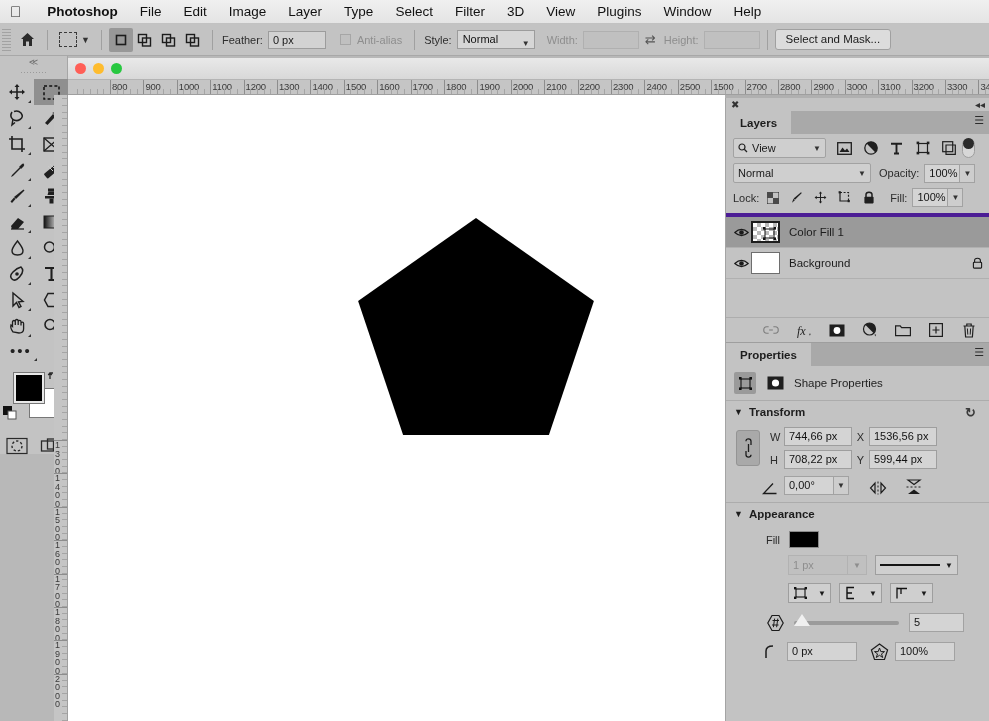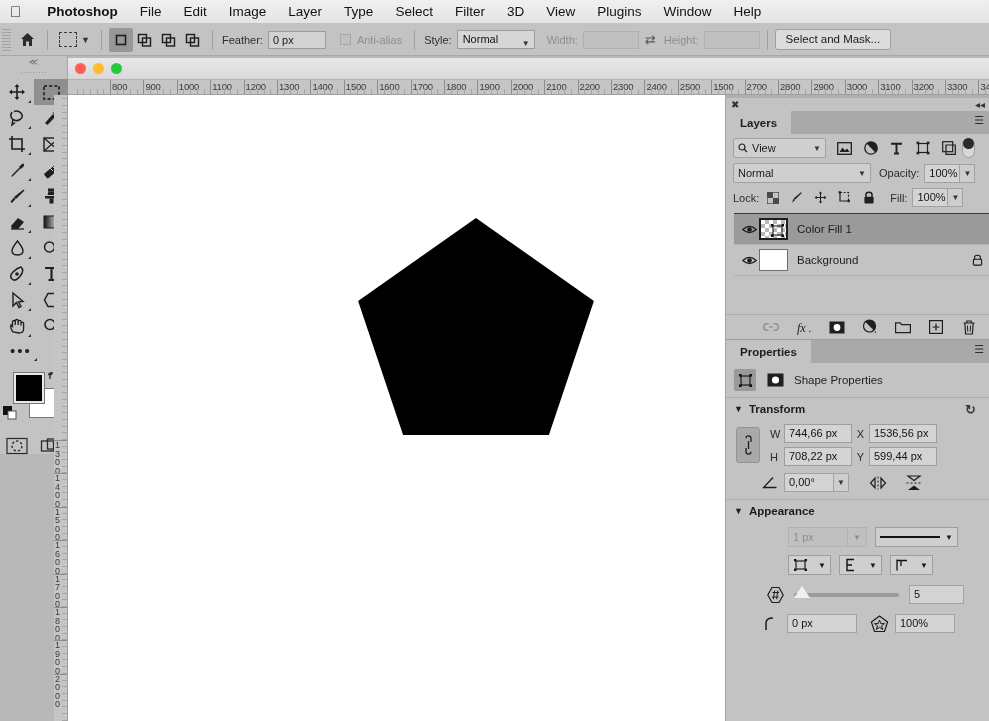--- a/index.html
+++ b/index.html
@@ -138,21 +138,21 @@
   .toggle-knob { position: absolute; left: 0px; top: -1px; width: 11px; height: 11px; border-radius: 50%; background: #2b2b2b; }
 
   .blend-select { flex: 0 0 138px; justify-content: space-between; }
   .num-pill { background: #d4d4d4; border: 1px solid #a2a2a2; height: 19px; font-size: 11px;
               color: #151515; padding: 0 4px; line-height: 17px; }
   .stepper { width: 15px; height: 19px; background: #cdcdcd; border: 1px solid #a2a2a2; border-left: none;
              display: flex; align-items: center; justify-content: center; font-size: 8px; color: #333; }
 
   .lock-icons { display: flex; align-items: center; gap: 9px; margin-left: 6px; }
 
-  .layer-list { border-top: 1px solid #4c1d95; margin-left: 8px; }
+  .layer-list { border-top: 4px solid #4c1d95; }
   .layer-row { height: 31px; display: flex; align-items: center; padding: 0 6px; border-bottom: 1px solid #b0b0b0; font-size: 11.5px; color: #1c1c1c; }
   .layer-row.selected { background: #9a9a9a; }
   .eye { width: 19px; display: flex; align-items: center; justify-content: center; }
   .lthumb { width: 29px; height: 22px; border: 1px solid #6e6e6e; background: #fff; margin-right: 9px; position: relative; overflow:hidden; }
   .lthumb.sel-border { border: 2px solid #1d1d1d; }
   .checker { position: absolute; inset: 0;
     background-image:
       linear-gradient(45deg, #b9b9b9 25%, transparent 25%, transparent 75%, #b9b9b9 75%),
       linear-gradient(45deg, #b9b9b9 25%, transparent 25%, transparent 75%, #b9b9b9 75%);
     background-size: 8px 8px; background-position: 0 0, 4px 4px; background-color: #fff; }
@@ -1006,21 +1006,21 @@
           </div>
           <div style="display:flex;align-items:center;">
             <span class="lbl-sm" style="width:14px;">H</span>
             <div class="tfield">708,22 px</div>
             <span class="lbl-sm" style="width:17px;text-align:center;">Y</span>
             <div class="tfield">599,44 px</div>
           </div>
         </div>
       </div>
 
-      <div style="display:flex;align-items:center;padding:5px 10px 7px 36px;">
+      <div style="display:flex;align-items:flex-end;padding:5px 10px 7px 36px;">
         <span>
           <svg width="16" height="13" viewBox="0 0 16 13">
               <path d="M14.5 11.5 L1.5 11.5 L11 1.5" fill="none" stroke="#1c1c1c" stroke-width="1.3"></path>
             </svg>
         </span>
         <div style="display:flex;margin-left:6px;">
           <div class="num-pill" style="width:50px;">0,00°</div>
           <div class="stepper">▼</div>
         </div>
         <span style="margin-left:19px;">
@@ -1037,20 +1037,24 @@
               <path d="M2.5 8 L17.5 8" stroke="#1c1c1c" stroke-width="1" stroke-dasharray="2 2"></path>
             </svg>
         </span>
       </div>
 
       <div class="sec-head">
         <span class="chev">▼</span>
         <span>Appearance</span>
       </div>
 
+      <div style="display:flex;align-items:center;padding:6px 10px 2px 10px;">
+        <span class="lbl-sm" style="width:44px;text-align:right;margin-right:9px;">Fill</span>
+        <div class="swatch-box" style="background:#000;"></div>
+      </div>
 
 
       <div style="display:flex;align-items:center;padding:5px 10px 2px 62px;">
         <div class="sel-sm sel-dim" style="width:60px;">
           <span>1 px</span>
         </div>
         <div class="sel-sm sel-dim" style="width:19px;justify-content:center;border-left:none;">
           <span style="font-size:8px;">▼</span>
         </div>
         <div class="sel-sm" style="width:83px;margin-left:8px;">

